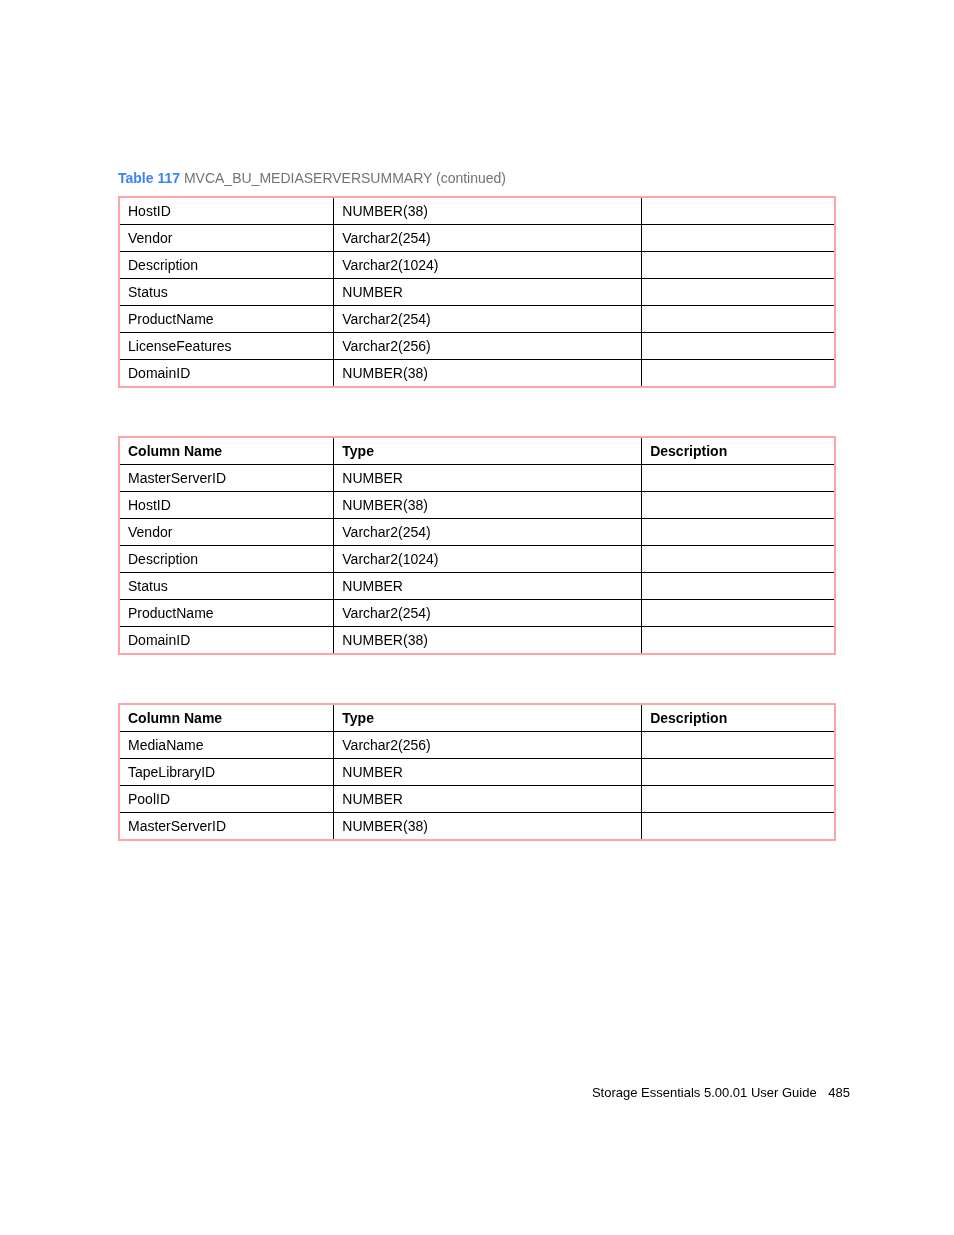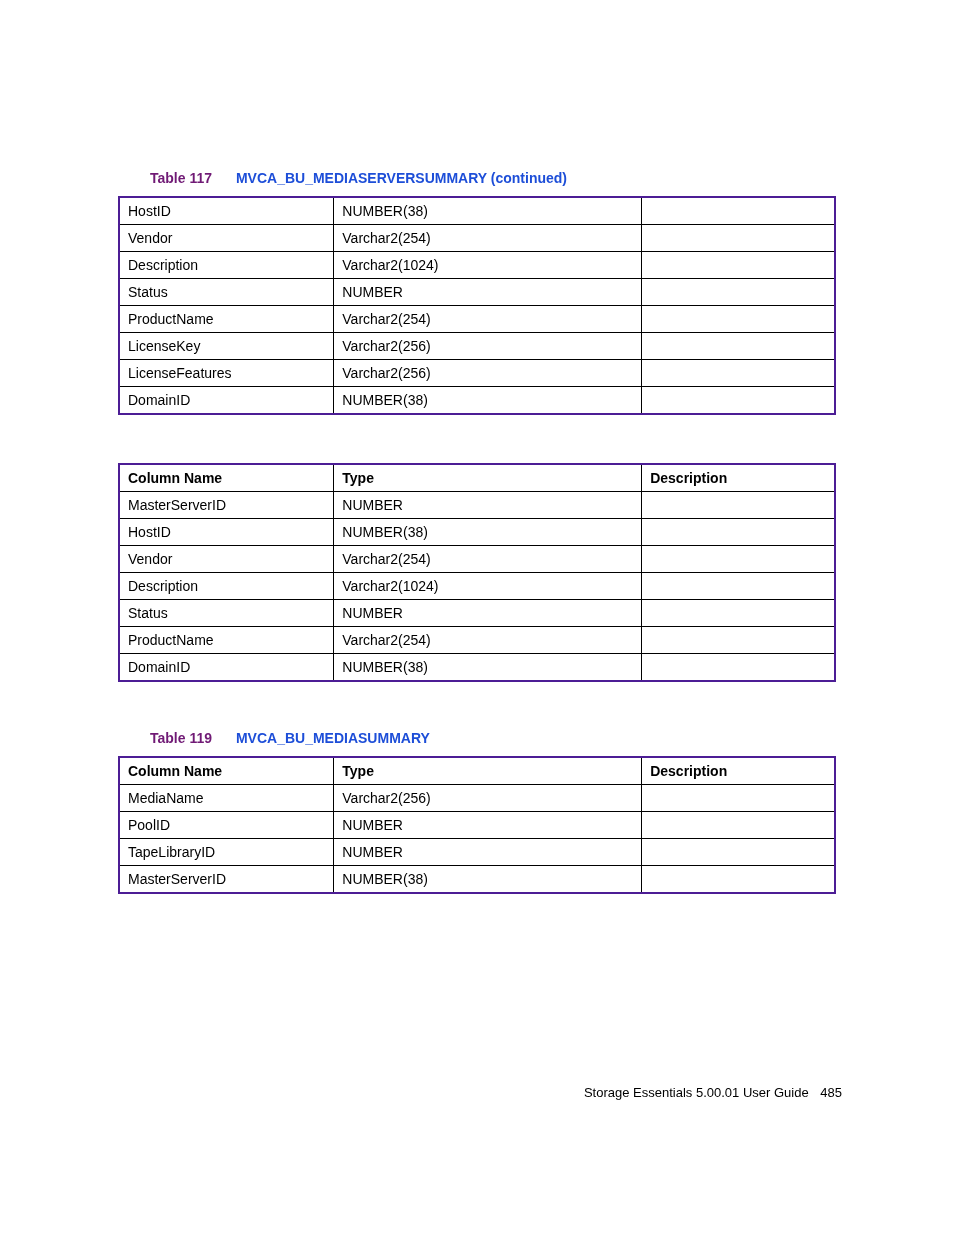--- a/index.html
+++ b/index.html
@@ -15,53 +15,51 @@
     height: 1235px;
     box-sizing: border-box;
     padding: 170px 118px 0 118px;
     position: relative;
   }
   .caption {
     margin: 0 0 10px 0;
     font-size: 14px;
   }
   .caption .label {
-    color: #701a75;
+    color: #3b82f6;
     font-weight: bold;
-    margin-left: 32px;
   }
   .caption .title {
-    color: #1d4ed8;
-    margin-left: 20px;
-    font-weight: bold;
+    color: #737373;
+    margin-left: 0;
   }
   table.data {
     border-collapse: collapse;
     width: 100%;
-    border: 2px solid #4c1d95;
+    border: 2px solid #fca5a5;
     margin-bottom: 48px;
   }
   table.data th,
   table.data td {
     border: 1px solid #000;
     padding: 5px 8px;
     text-align: left;
     vertical-align: middle;
     font-size: 14px;
     font-weight: normal;
   }
   table.data th {
     font-weight: bold;
   }
   table.data col.c1 { width: 30%; }
   table.data col.c2 { width: 43%; }
   table.data col.c3 { width: 27%; }
   .footer {
     position: absolute;
-    right: 112px;
+    right: 104px;
     bottom: 135px;
     font-size: 13px;
   }
   .footer .pagenum {
     margin-left: 8px;
   }
 </style>
 </head>
 <body>
 
@@ -97,25 +95,20 @@
         <td>Status</td>
         <td>NUMBER</td>
         <td></td>
       </tr>
       <tr>
         <td>ProductName</td>
         <td>Varchar2(254)</td>
         <td></td>
       </tr>
       <tr>
-        <td>LicenseKey</td>
-        <td>Varchar2(256)</td>
-        <td></td>
-      </tr>
-      <tr>
         <td>LicenseFeatures</td>
         <td>Varchar2(256)</td>
         <td></td>
       </tr>
       <tr>
         <td>DomainID</td>
         <td>NUMBER(38)</td>
         <td></td>
       </tr>
     </tbody>
@@ -166,50 +159,46 @@
         <td></td>
       </tr>
       <tr>
         <td>DomainID</td>
         <td>NUMBER(38)</td>
         <td></td>
       </tr>
     </tbody>
   </table>
 
-  <p class="caption">
-    <span class="label">Table 119</span>
-    <span class="title">MVCA_BU_MEDIASUMMARY</span>
-  </p>
   <table class="data" style="margin-bottom:0;">
     <colgroup>
         <col class="c1">
         <col class="c2">
         <col class="c3">
       </colgroup>
     <thead>
       <tr>
         <th>Column Name</th>
         <th>Type</th>
         <th>Description</th>
       </tr>
     </thead>
     <tbody>
       <tr>
         <td>MediaName</td>
         <td>Varchar2(256)</td>
         <td></td>
       </tr>
       <tr>
+        <td>TapeLibraryID</td>
+        <td>NUMBER</td>
+        <td></td>
+      </tr>
+      <tr>
         <td>PoolID</td>
-        <td>NUMBER</td>
-        <td></td>
-      </tr>
-      <tr>
-        <td>TapeLibraryID</td>
         <td>NUMBER</td>
         <td></td>
       </tr>
       <tr>
         <td>MasterServerID</td>
         <td>NUMBER(38)</td>
         <td></td>
       </tr>
     </tbody>
   </table>

